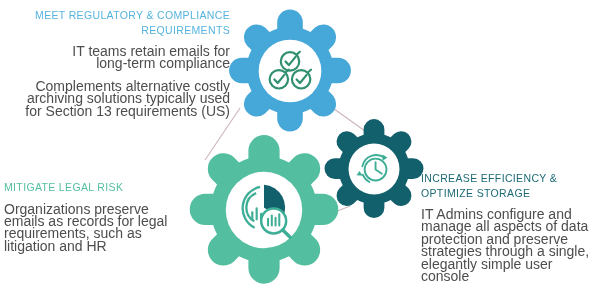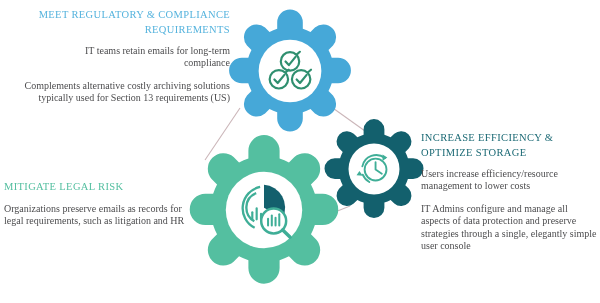--- a/index.html
+++ b/index.html
@@ -9,21 +9,20 @@
   }
   body {
     font-family: "Liberation Sans", sans-serif;
   }
   #infographic {
     position: relative;
     width: 600px;
     height: 303px;
     background: #ffffff;
     overflow: hidden;
-    font-family: Liberation Serif, serif;
   }
   .connectors {
     position: absolute;
     left: 0;
     top: 0;
     width: 600px;
     height: 303px;
     z-index: 1;
   }
   .gear-wrap {
@@ -41,21 +40,21 @@
   }
   .block .heading {
     font-size: 10.5px;
     line-height: 14.5px;
     letter-spacing: 0.35px;
     font-weight: 400;
     margin: 0 0 8px 0;
     text-transform: uppercase;
   }
   .block .para {
-    font-size: 10px;
+    font-size: 14px;
     line-height: 12.4px;
     color: #4d4d4f;
     margin: 0 0 10px 0;
   }
   .block .para:last-child { margin-bottom: 0; }
 
   #block-compliance {
     left: 14px;
     top: 8px;
     width: 216px;
@@ -71,21 +70,21 @@
     text-align: left;
   }
   #block-legal .heading { color: #54bfa0; }
 
   #block-efficiency {
     left: 421px;
     top: 131px;
     width: 176px;
     text-align: left;
   }
-  #block-efficiency .heading { color: #1c6a75; }
+  #block-efficiency .heading { color: #1c6a75; margin-top: 40px; }
 </style>
 </head>
 <body>
 
 <div id="infographic">
 
   <svg class="connectors" viewBox="0 0 600 303">
     <line x1="240" y1="108" x2="205" y2="160" stroke="#cbb6b9" stroke-width="1.1"></line>
     <line x1="330" y1="106" x2="372" y2="136" stroke="#cbb6b9" stroke-width="1.1"></line>
     <line x1="350" y1="206" x2="300" y2="226" stroke="#cbb6b9" stroke-width="1.1"></line>
@@ -195,17 +194,16 @@
     <p class="para">Complements alternative costly archiving solutions typically used for Section 13 requirements (US)</p>
   </div>
 
   <div class="block" id="block-legal">
     <h2 class="heading">MITIGATE LEGAL RISK</h2>
     <p class="para">Organizations preserve emails as records for legal requirements, such as litigation and HR</p>
   </div>
 
   <div class="block" id="block-efficiency">
     <h2 class="heading">INCREASE EFFICIENCY &amp; OPTIMIZE STORAGE</h2>
-    <p class="para">Users increase efficiency/resource management to lower costs</p>
     <p class="para">IT Admins configure and manage all aspects of data protection and preserve strategies through a single, elegantly simple user console</p>
   </div>
 
 </div>
 
 </body></html>

